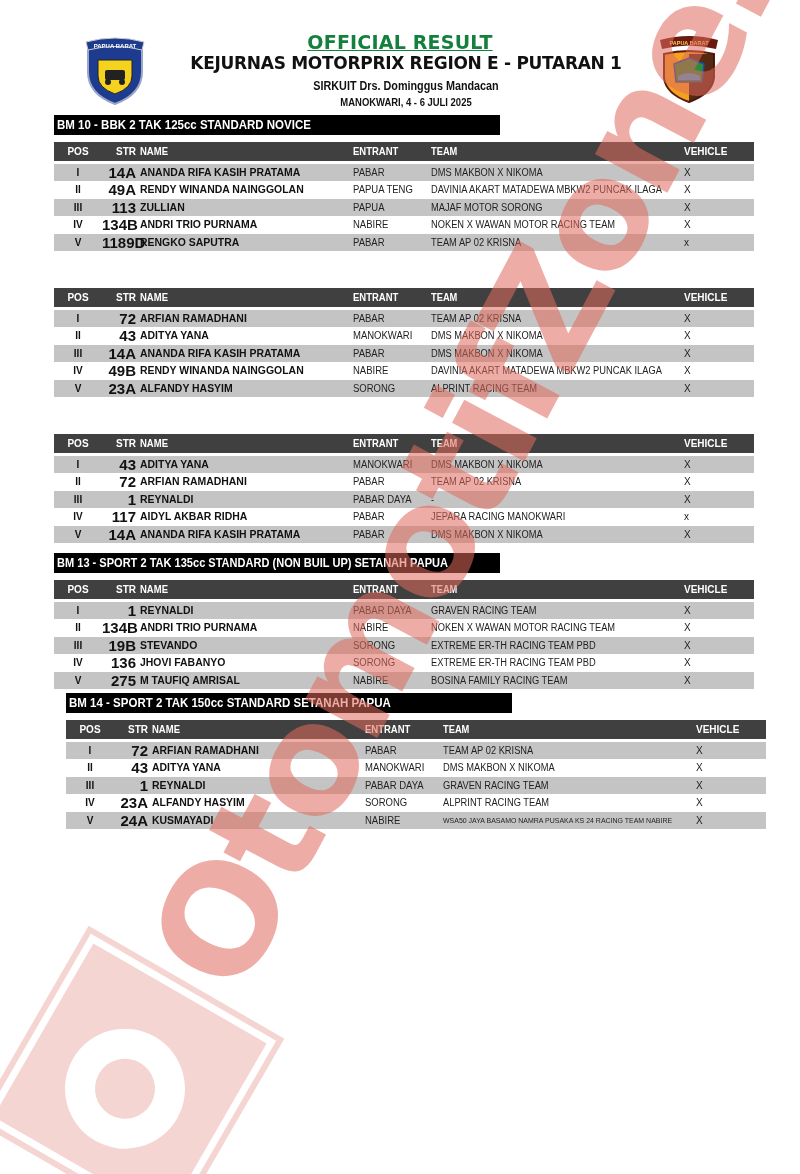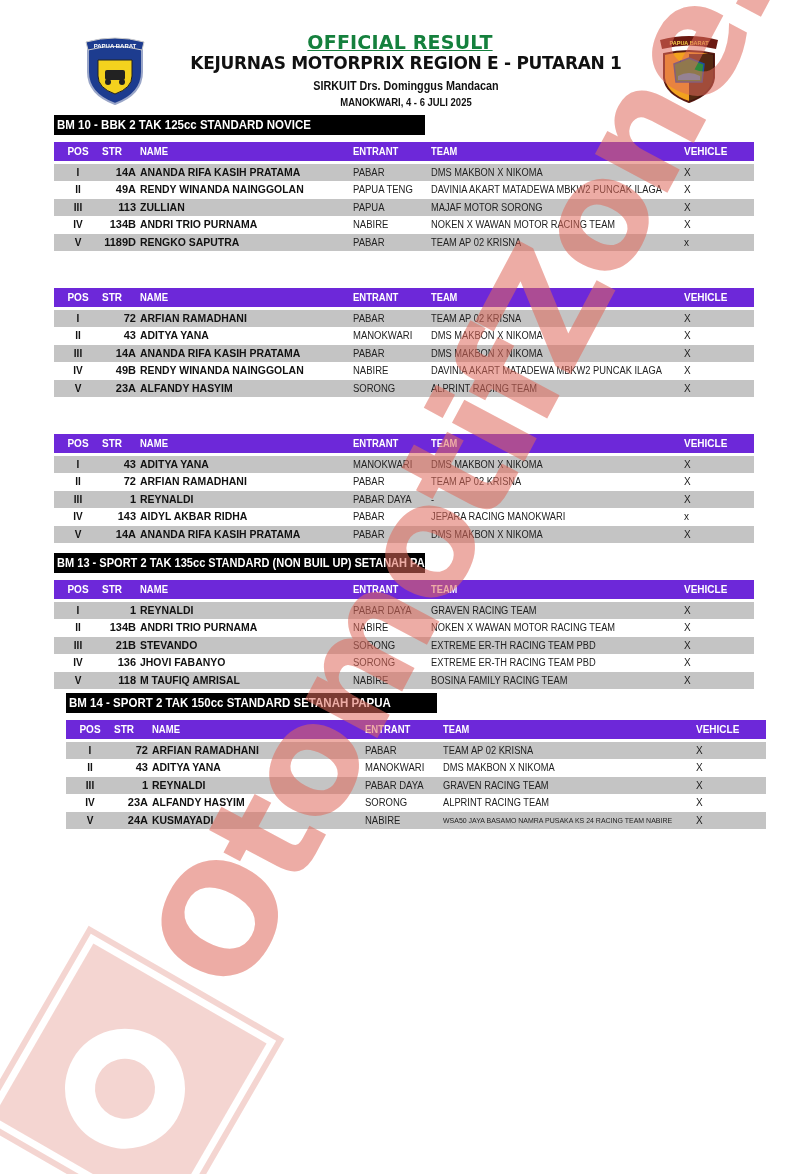--- a/index.html
+++ b/index.html
@@ -18,43 +18,43 @@
     font-family: "DejaVu Sans", sans-serif; font-weight: bold; font-size: 17px; color: #111;
     letter-spacing: -0.3px;
   }
   .venue { position: absolute; left: 0; width: 812px; top: 79px; text-align: center; font-size: 12px; font-weight: bold; transform: scaleX(0.9); }
   .date { position: absolute; left: 0; width: 812px; top: 96px; text-align: center; font-size: 10.5px; font-weight: bold; transform: scaleX(0.9); }
   .logo-left { position: absolute; left: 82px; top: 36px; width: 66px; height: 70px; }
   .logo-right { position: absolute; left: 656px; top: 32px; width: 66px; height: 72px; }
 
   .section { position: absolute; left: 54px; width: 700px; }
   .sec-title {
-    position: absolute; left: 0; top: 0; width: 371px; height: 20px; background: #000;
+    position: absolute; left: 0; top: 0; width: 446px; height: 20px; background: #000;
     color: #fff; font-weight: bold; font-size: 12.5px; line-height: 21px; padding-left: 3px; box-sizing: border-box;
     white-space: nowrap; overflow: hidden;
   }
   .sec-title.small { font-size: 12px; }
   .sec-title span { display: inline-block; transform: scaleX(0.92); transform-origin: left center; }
   .thead {
-    position: absolute; left: 0; top: 27px; width: 700px; height: 19px; background: #6d28d9; color: #fff;
+    position: absolute; left: 0; top: 27px; width: 700px; height: 19px; background: #404040; color: #fff;
     font-weight: bold; font-size: 10px; line-height: 19px;
   }
   .rows { position: absolute; left: 0; top: 49px; width: 700px; }
   .row { position: relative; height: 17.4px; line-height: 17.4px; font-size: 10px; }
   .row.shade { background: #c4c4c4; }
   .cell { position: absolute; top: 0; white-space: nowrap; }
   .c-pos { left: 0; width: 48px; text-align: center; font-weight: bold; }
-  .c-str { left: 48px; width: 34px; text-align: right; font-weight: bold; font-size: 11px; }
+  .c-str { left: 48px; width: 34px; text-align: right; font-weight: bold; font-size: 15px; }
   .c-name { left: 86px; font-weight: bold; font-size: 11px; transform: scaleX(0.95); transform-origin: left center; }
   .c-entrant { left: 299px; font-size: 10px; color: #222; transform: scaleX(0.95); transform-origin: left center; }
   .c-team { left: 377px; font-size: 10px; color: #222; transform: scaleX(0.93); transform-origin: left center; }
   .c-team.tiny { font-size: 7.5px; }
   .c-veh { left: 630px; width: 64px; text-align: left; font-size: 10px; color: #222; }
   .thead .c-pos, .thead .c-str, .thead .c-name, .thead .c-entrant, .thead .c-team, .thead .c-veh { font-weight: bold; font-size: 10px; color: #fff; }
-  .thead .c-str { text-align: left; }
+  .thead .c-str { text-align: right; }
 
   .watermark { position: absolute; left: 0; top: 0; width: 800px; height: 1174px; pointer-events: none; }
 </style>
 </head>
 <body>
 
 <div class="header">
   <svg class="logo-left" viewBox="0 0 66 70">
     <path d="M6 10 L60 10 L60 36 Q60 58 33 68 Q6 58 6 36 Z" fill="#1d3c8f" stroke="#9aa6c8" stroke-width="2"></path>
     <path d="M4 6 Q33 -2 62 6 L60 14 Q33 7 6 14 Z" fill="#1d3c8f" stroke="#ccc" stroke-width="1"></path>
@@ -216,21 +216,21 @@
       <div class="row shade">
         <span class="cell c-pos">III</span>
         <span class="cell c-str">1</span>
         <span class="cell c-name">REYNALDI</span>
         <span class="cell c-entrant">PABAR DAYA</span>
         <span class="cell c-team">-</span>
         <span class="cell c-veh">X</span>
       </div>
       <div class="row">
         <span class="cell c-pos">IV</span>
-        <span class="cell c-str">143</span>
+        <span class="cell c-str">117</span>
         <span class="cell c-name">AIDYL AKBAR RIDHA</span>
         <span class="cell c-entrant">PABAR</span>
         <span class="cell c-team">JEPARA RACING MANOKWARI</span>
         <span class="cell c-veh">x</span>
       </div>
       <div class="row shade">
         <span class="cell c-pos">V</span>
         <span class="cell c-str">14A</span>
         <span class="cell c-name">ANANDA RIFA KASIH PRATAMA</span>
         <span class="cell c-entrant">PABAR</span>
@@ -262,37 +262,37 @@
       <div class="row">
         <span class="cell c-pos">II</span>
         <span class="cell c-str">134B</span>
         <span class="cell c-name">ANDRI TRIO PURNAMA</span>
         <span class="cell c-entrant">NABIRE</span>
         <span class="cell c-team">NOKEN X WAWAN MOTOR RACING TEAM</span>
         <span class="cell c-veh">X</span>
       </div>
       <div class="row shade">
         <span class="cell c-pos">III</span>
-        <span class="cell c-str">21B</span>
+        <span class="cell c-str">19B</span>
         <span class="cell c-name">STEVANDO</span>
         <span class="cell c-entrant">SORONG</span>
         <span class="cell c-team">EXTREME ER-TH RACING TEAM PBD</span>
         <span class="cell c-veh">X</span>
       </div>
       <div class="row">
         <span class="cell c-pos">IV</span>
         <span class="cell c-str">136</span>
         <span class="cell c-name">JHOVI FABANYO</span>
         <span class="cell c-entrant">SORONG</span>
         <span class="cell c-team">EXTREME ER-TH RACING TEAM PBD</span>
         <span class="cell c-veh">X</span>
       </div>
       <div class="row shade">
         <span class="cell c-pos">V</span>
-        <span class="cell c-str">118</span>
+        <span class="cell c-str">275</span>
         <span class="cell c-name">M TAUFIQ AMRISAL</span>
         <span class="cell c-entrant">NABIRE</span>
         <span class="cell c-team">BOSINA FAMILY RACING TEAM</span>
         <span class="cell c-veh">X</span>
       </div>
     </div>
 </div>
 
 <div class="section" style="top:693px; height:136px;margin-left:12px;">
   <div class="sec-title"><span>BM 14 - SPORT 2 TAK 150cc STANDARD SETANAH PAPUA</span></div>

